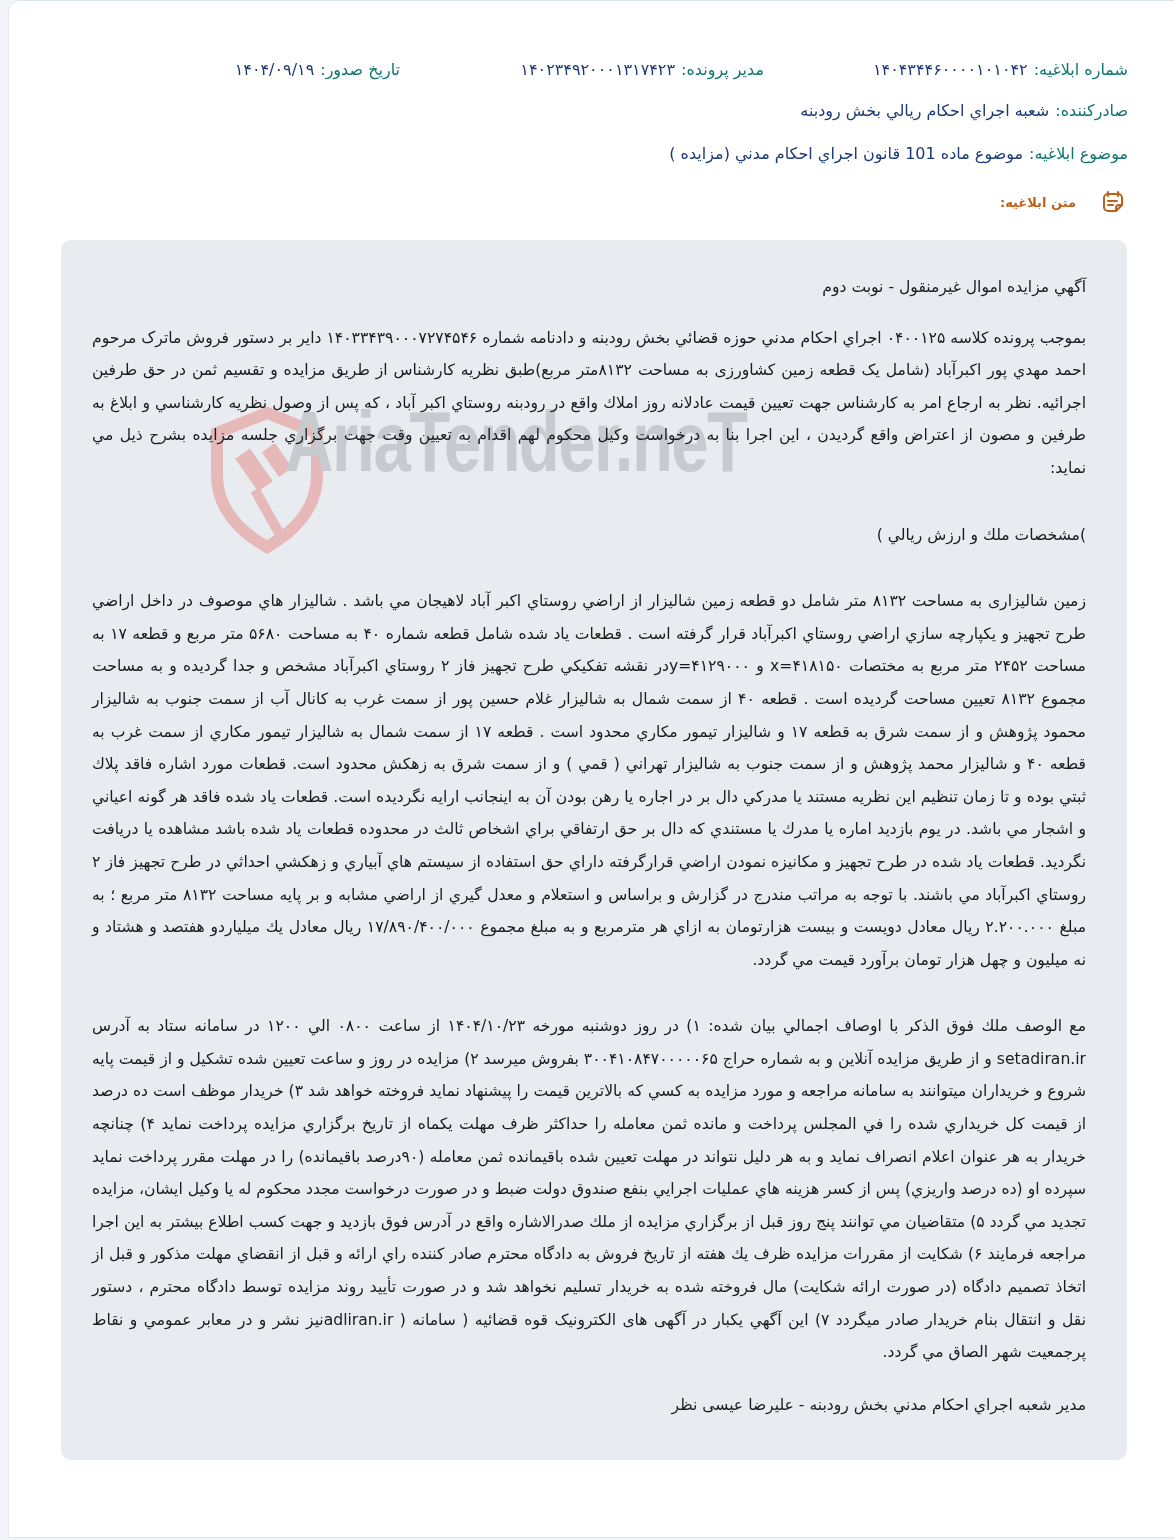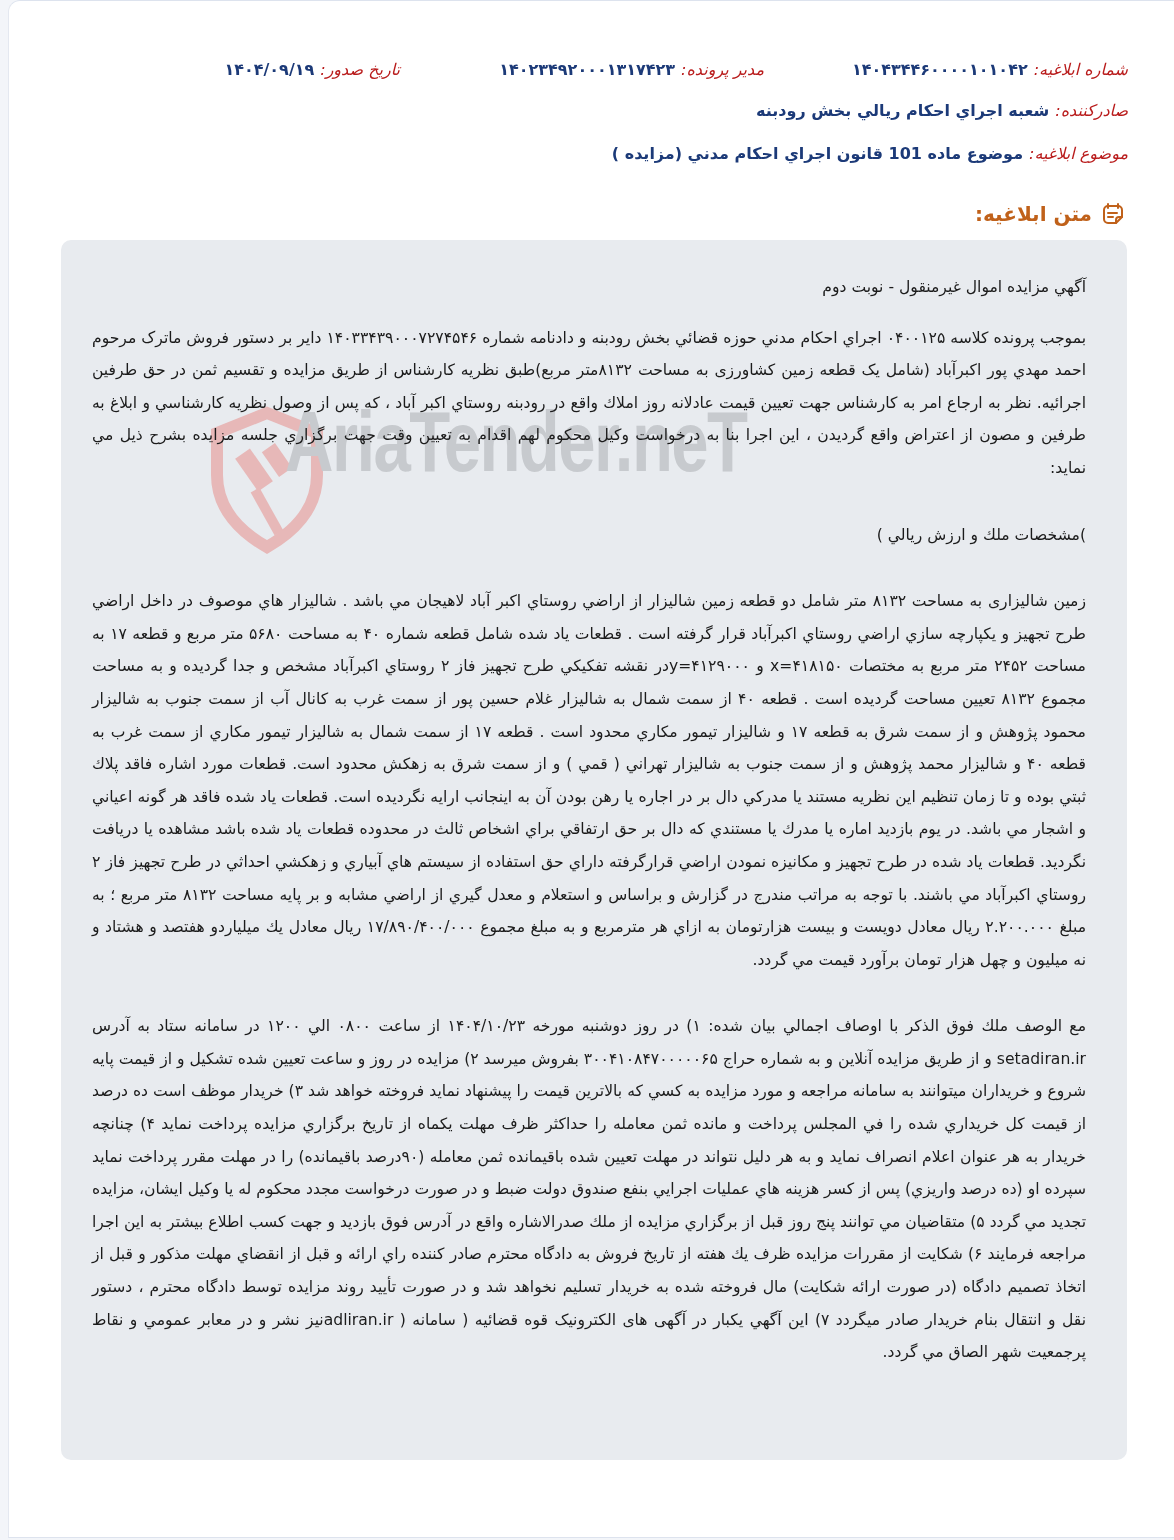--- a/index.html
+++ b/index.html
@@ -30,49 +30,49 @@
     .meta-row {
       position: absolute;
       right: 46px;
       font-size: 16px;
       line-height: 22px;
       white-space: nowrap;
       display: flex;
       gap: 6px;
       align-items: baseline;
     }
-    .meta-label { color: #b91c1c; font-style: italic; }
-    .meta-value { color: #1c3a78; font-weight: bold; }
+    .meta-label { color: #0f766e; }
+    .meta-value { color: #1c3a78; font-weight: normal; }
     .meta-top {
       position: absolute;
       top: 58px;
       left: 0;
       right: 46px;
       height: 24px;
     }
     .meta-item {
       position: absolute;
       top: 0;
       font-size: 16px;
       line-height: 22px;
       white-space: nowrap;
       display: flex;
       gap: 6px;
       align-items: baseline;
     }
     .section-title {
       position: absolute;
       right: 48px;
-      top: 200px;
+      top: 188px;
       display: flex;
       align-items: center;
-      gap: 8px;
+      gap: 24px;
       color: #c0611a;
       font-weight: bold;
-      font-size: 20px;
+      font-size: 13px;
     }
     .section-title svg { display: block; }
     .text-box {
       position: absolute;
       left: 52px;
       top: 239px;
       width: 1066px;
       height: 1220px;
       background: #e8ebef;
       border-radius: 10px;
@@ -169,15 +169,16 @@
         <path d="M48 85 L72 128" stroke="#e7b8b8" stroke-width="10"></path>
       </svg>
       <span class="wm-text">AriaTender.neT</span>
     </div>
 
     <p class="p-title">آگهي مزايده اموال غيرمنقول - نوبت دوم</p>
     <p>بموجب پرونده كلاسه  ۰۴۰۰۱۲۵ اجراي احكام مدني حوزه قضائي بخش رودبنه و دادنامه شماره ۱۴۰۳۳۴۳۹۰۰۰۷۲۷۴۵۴۶ داير بر دستور فروش ماترک مرحوم احمد مهدي پور اكبرآباد (شامل یک قطعه زمین کشاورزی به مساحت ۸۱۳۲متر مربع)طبق نظريه کارشناس از طريق مزايده و تقسيم ثمن در حق طرفين اجرائيه. نظر به ارجاع امر به كارشناس جهت تعيين قيمت عادلانه روز املاك واقع در رودبنه روستاي اكبر آباد  ، كه پس از وصول نظريه كارشناسي و ابلاغ به طرفين و مصون از اعتراض واقع گرديدن ، اين اجرا بنا به درخواست وكيل محكوم لهم اقدام به تعيين وقت جهت برگزاري جلسه مزايده بشرح ذيل مي نمايد:</p>
     <p class="p-gap-big">)مشخصات ملك و ارزش ريالي )</p>
     <p class="p-gap-big">زمین شالیزاری به مساحت ۸۱۳۲ متر شامل دو قطعه زمين شاليزار از اراضي روستاي اكبر آباد لاهيجان مي باشد . شاليزار هاي  موصوف در داخل اراضي طرح تجهيز و يكپارچه سازي اراضي روستاي اكبرآباد قرار گرفته است . قطعات ياد شده شامل قطعه شماره ۴۰ به مساحت ۵۶۸۰ متر مربع و قطعه ۱۷ به مساحت ۲۴۵۲ متر مربع به مختصات   ۴۱۸۱۵۰=x و  ۴۱۲۹۰۰۰=yدر نقشه تفكيكي طرح تجهيز فاز ۲ روستاي اكبرآباد مشخص و جدا گرديده و  به مساحت مجموع ۸۱۳۲ تعيين مساحت گرديده است . قطعه ۴۰ از سمت شمال به شاليزار غلام حسين پور از سمت غرب به كانال آب از سمت جنوب به شاليزار محمود پژوهش و از سمت شرق به قطعه ۱۷ و شاليزار تيمور مكاري محدود است . قطعه ۱۷ از سمت شمال به شاليزار تيمور مكاري از سمت غرب به قطعه ۴۰ و شاليزار محمد پژوهش و از سمت جنوب به شاليزار تهراني ( قمي ) و از سمت شرق به زهكش محدود است. قطعات مورد اشاره فاقد پلاك ثبتي بوده و تا زمان تنظيم اين نظريه مستند يا مدركي دال بر در اجاره يا رهن بودن آن به اينجانب ارايه نگرديده است. قطعات ياد شده فاقد هر گونه اعياني و اشجار مي باشد. در يوم بازديد اماره يا مدرك يا مستندي كه دال بر حق ارتفاقي براي اشخاص ثالث در محدوده قطعات ياد شده باشد مشاهده يا دريافت نگرديد. قطعات ياد شده در طرح تجهيز و مكانيزه نمودن اراضي قرارگرفته داراي حق استفاده از سيستم هاي آبياري و زهكشي احداثي در طرح تجهيز فاز ۲ روستاي اكبرآباد مي باشند. با توجه به مراتب مندرج در گزارش و براساس و استعلام و معدل گيري از اراضي مشابه و بر پايه مساحت ۸۱۳۲ متر مربع ؛ به    مبلغ ۲.۲۰۰.۰۰۰ ريال معادل دويست و بيست هزارتومان به ازاي هر مترمربع  و  به مبلغ مجموع ۱۷/۸۹۰/۴۰۰/۰۰۰ ريال معادل يك ميلياردو هفتصد و هشتاد و نه ميليون و چهل هزار تومان برآورد قيمت مي گردد.</p>
     <p class="p-gap-big">مع الوصف ملك فوق الذكر با اوصاف اجمالي بيان شده: ۱) در روز دوشنبه مورخه ۱۴۰۴/۱۰/۲۳ از ساعت ۰۸۰۰ الي ۱۲۰۰ در سامانه ستاد به آدرس setadiran.ir و از طريق مزايده آنلاين و به شماره حراج ۳۰۰۴۱۰۸۴۷۰۰۰۰۰۶۵ بفروش ميرسد ۲) مزايده در روز و ساعت تعيين شده تشكيل و از قيمت پايه شروع و خريداران ميتوانند  به سامانه مراجعه و مورد مزايده به كسي كه بالاترين قيمت را پيشنهاد نمايد فروخته خواهد شد ۳) خريدار موظف است ده درصد از قيمت كل خريداري شده را في المجلس پرداخت و مانده ثمن معامله را حداكثر ظرف مهلت يكماه از تاريخ برگزاري مزايده پرداخت نمايد ۴) چنانچه خريدار به هر عنوان اعلام انصراف نمايد و به هر دليل نتواند در مهلت تعيين شده باقيمانده ثمن معامله (۹۰درصد باقيمانده) را در مهلت مقرر پرداخت نمايد سپرده او (ده درصد واريزي) پس از كسر هزينه هاي عمليات اجرايي بنفع صندوق دولت ضبط و در صورت درخواست مجدد محكوم له يا وكيل ايشان، مزايده تجديد مي گردد ۵) متقاضيان مي توانند پنج روز قبل از برگزاري مزايده از ملك صدرالاشاره واقع در آدرس فوق بازديد و جهت كسب اطلاع بيشتر به اين اجرا مراجعه فرمايند ۶) شكايت از مقررات مزايده ظرف يك هفته از تاريخ فروش به دادگاه محترم صادر كننده راي ارائه و قبل از انقضاي مهلت مذكور و قبل از اتخاذ تصميم دادگاه (در صورت ارائه شكايت) مال فروخته شده به خريدار تسليم نخواهد شد و در صورت تأييد روند مزايده توسط دادگاه محترم ، دستور نقل و انتقال بنام خريدار صادر ميگردد ۷) اين آگهي يكبار در آگهی های الکترونیک قوه قضائیه ( سامانه  ( adliran.irنيز نشر و در معابر عمومي و نقاط پرجمعيت شهر الصاق مي گردد.</p>
+    <p class="p-gap">مدير شعبه اجراي احكام مدني بخش رودبنه - عليرضا عيسى نظر</p>
   </div>
 
 </div>
 
 </body></html>

